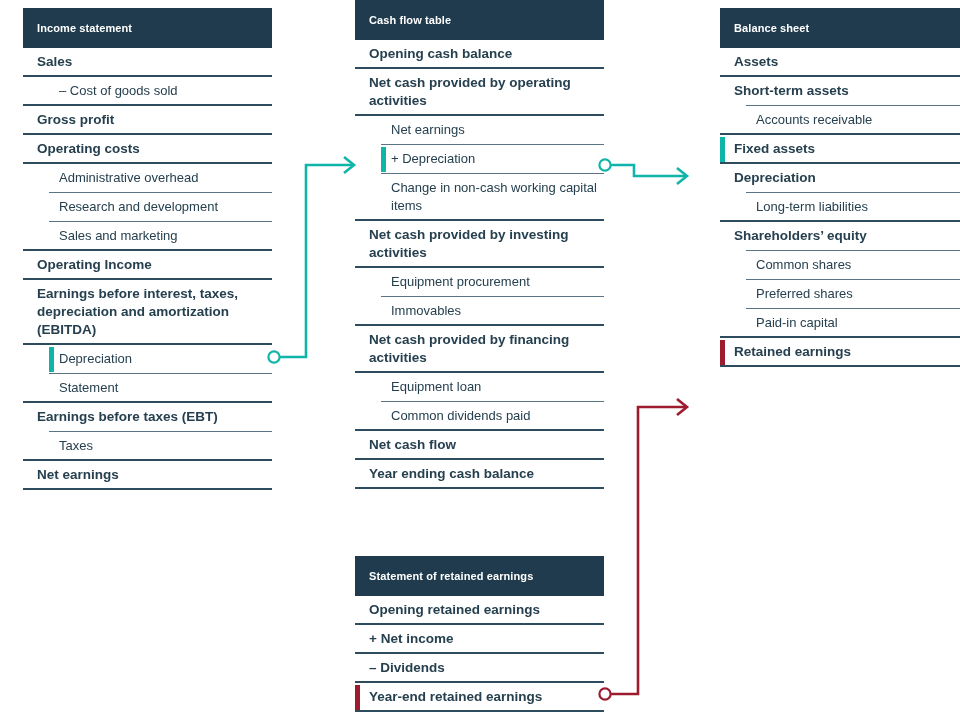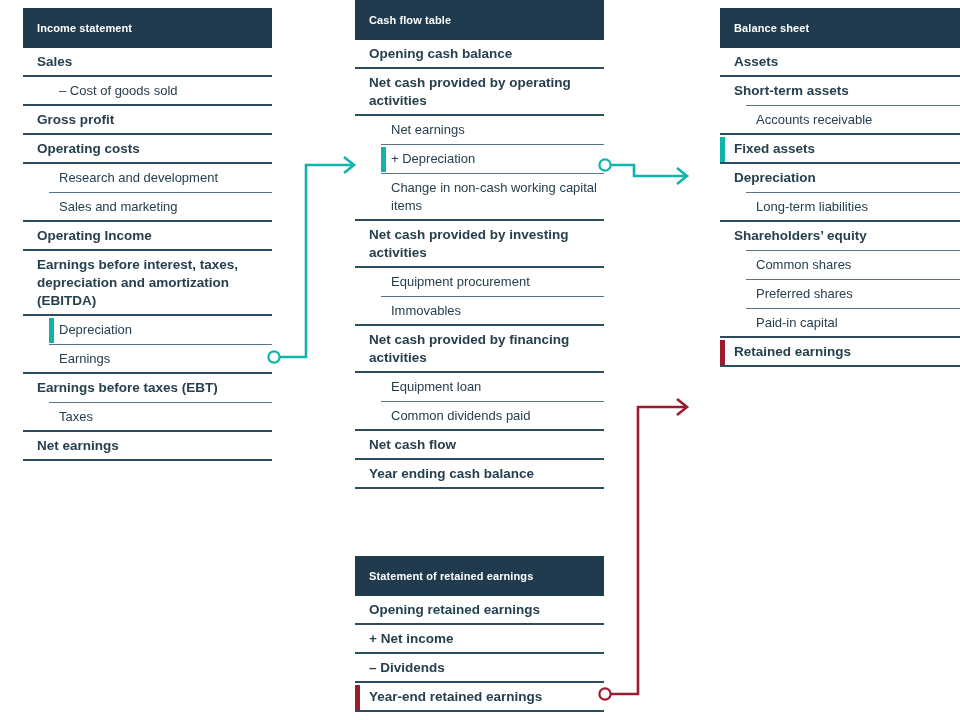--- a/index.html
+++ b/index.html
@@ -155,20 +155,24 @@
         </div>
         <div class="row level0">
           <span class="label">Gross profit</span>
           <span class="rule full"></span>
         </div>
         <div class="row level0">
           <span class="label">Operating costs</span>
           <span class="rule full"></span>
         </div>
         <div class="row level1">
+          <span class="label">Administrative overhead</span>
+          <span class="rule inset"></span>
+        </div>
+        <div class="row level1">
           <span class="label">Research and development</span>
           <span class="rule inset"></span>
         </div>
         <div class="row level1">
           <span class="label">Sales and marketing</span>
           <span class="rule full"></span>
         </div>
         <div class="row level0">
           <span class="label">Operating Income</span>
           <span class="rule full"></span>
@@ -176,21 +180,21 @@
         <div class="row level0">
           <span class="label">Earnings before interest, taxes, depreciation and amortization (EBITDA)</span>
           <span class="rule full"></span>
         </div>
         <div class="row level1 mark-teal">
           <span class="marker"></span>
           <span class="label">Depreciation</span>
           <span class="rule inset"></span>
         </div>
         <div class="row level1">
-          <span class="label">Earnings</span>
+          <span class="label">Statement</span>
           <span class="rule full"></span>
         </div>
         <div class="row level0">
           <span class="label">Earnings before taxes (EBT)</span>
           <span class="rule inset"></span>
         </div>
         <div class="row level1">
           <span class="label">Taxes</span>
           <span class="rule full"></span>
         </div>

